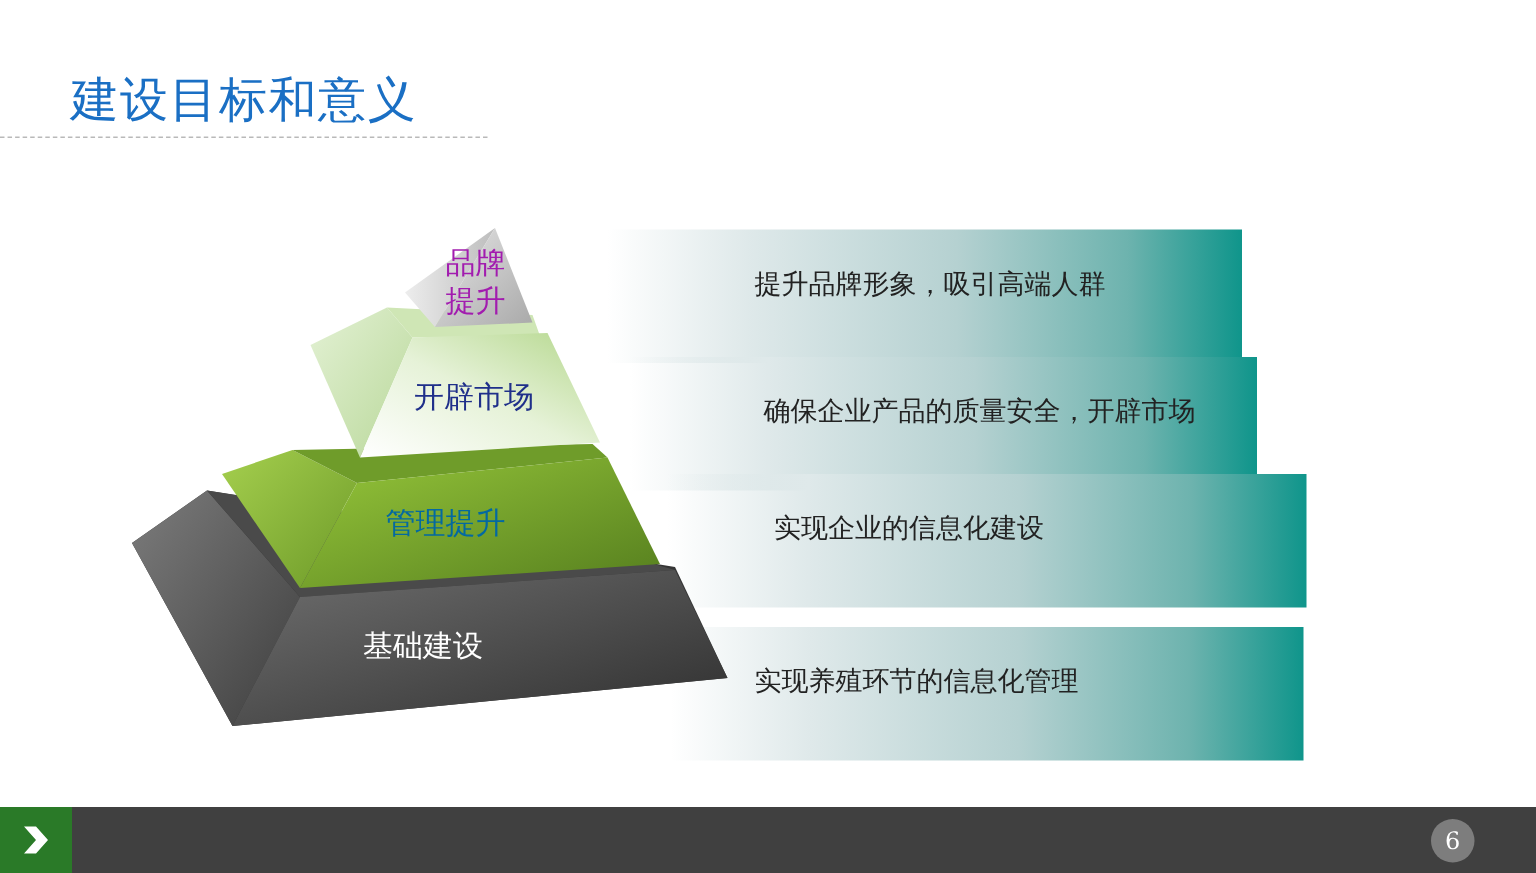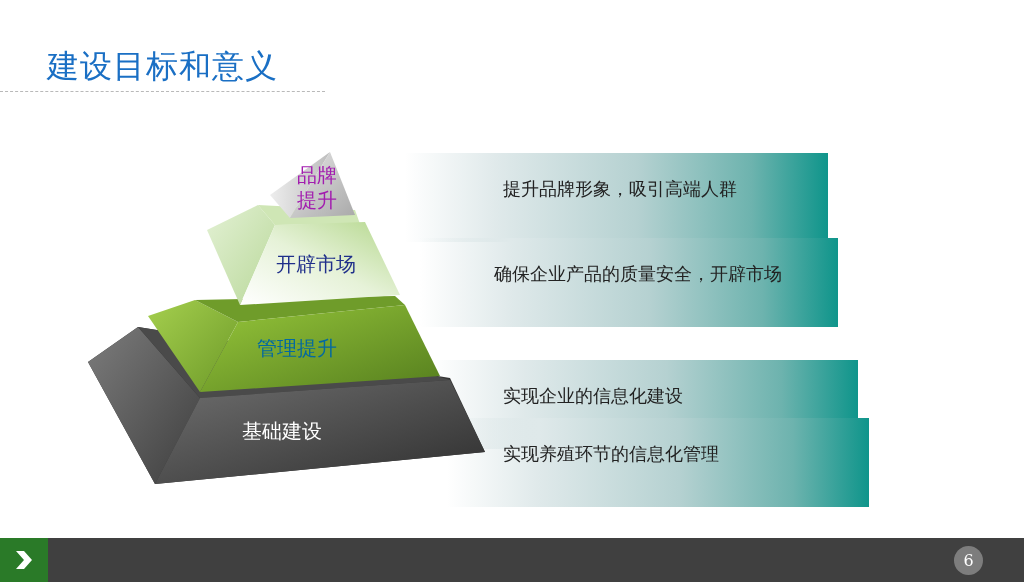--- a/index.html
+++ b/index.html
@@ -17,23 +17,23 @@
 </head>
 <body>
 
 <div class="title">建设目标和意义</div>
 <div class="title-rule"></div>
 
 <div class="bar" style="left:405px; top:153px; width:423px;">
   <span class="bar-text">提升品牌形象，吸引高端人群</span>
 </div>
 <div class="bar" style="left:420px; top:238px; width:418px;">
-  <span class="bar-text" style="left:74px;">确保企业产品的质量安全，开辟市场</span>
+  <span class="bar-text" style="left:89px;">确保企业产品的质量安全，开辟市场</span>
 </div>
-<div class="bar" style="left:432px; top:316px; width:426px;margin-top:44px;">
+<div class="bar" style="left:445px; top:316px; width:426px;">
   <span class="bar-text" style="left:71px;">实现企业的信息化建设</span>
 </div>
 <div class="bar" style="left:447px; top:418px; width:422px;">
   <span class="bar-text" style="left:56px;">实现养殖环节的信息化管理</span>
 </div>
 
 <svg class="pyramid" viewBox="0 0 1024 582">
   <defs>
     <linearGradient id="gTipL" x1="0" y1="0" x2="1" y2="0">
         <stop offset="0" stop-color="#ededed"></stop>

